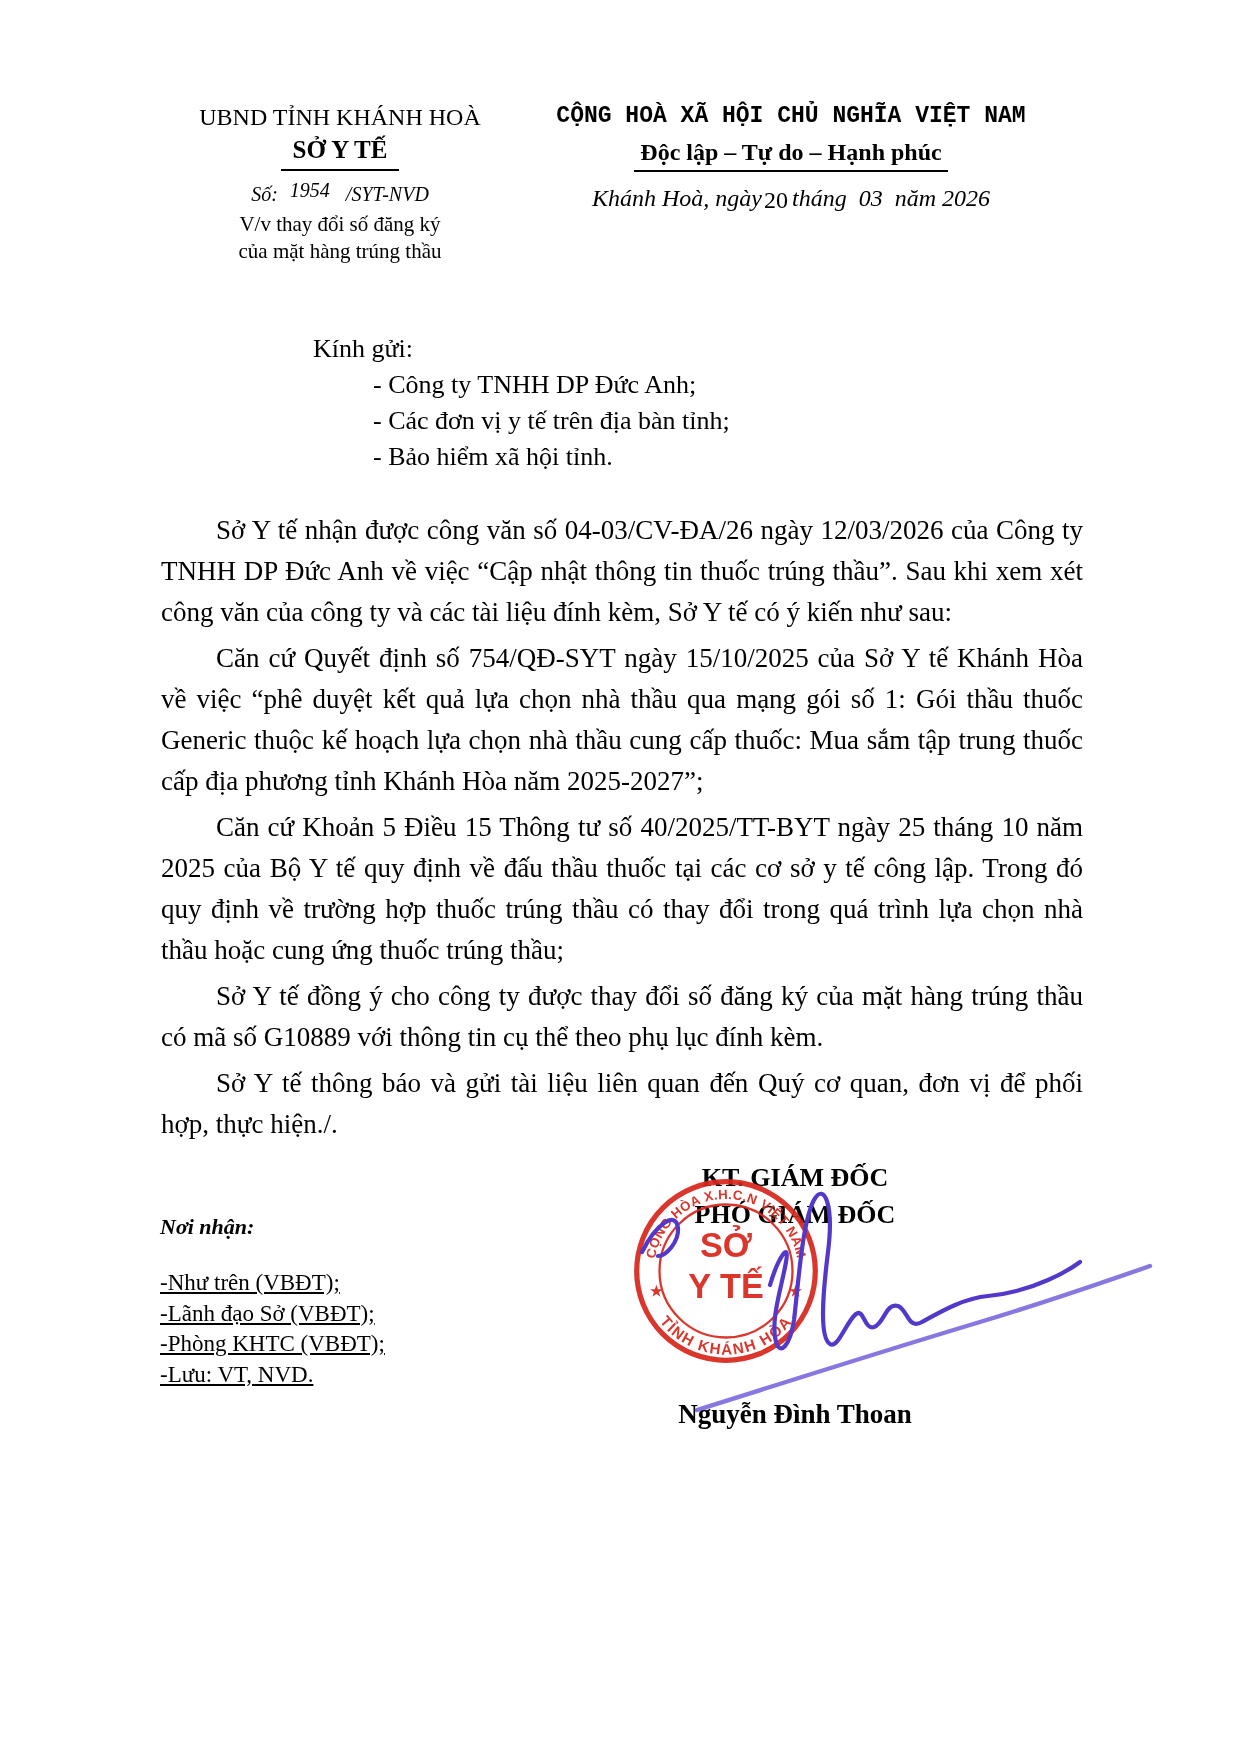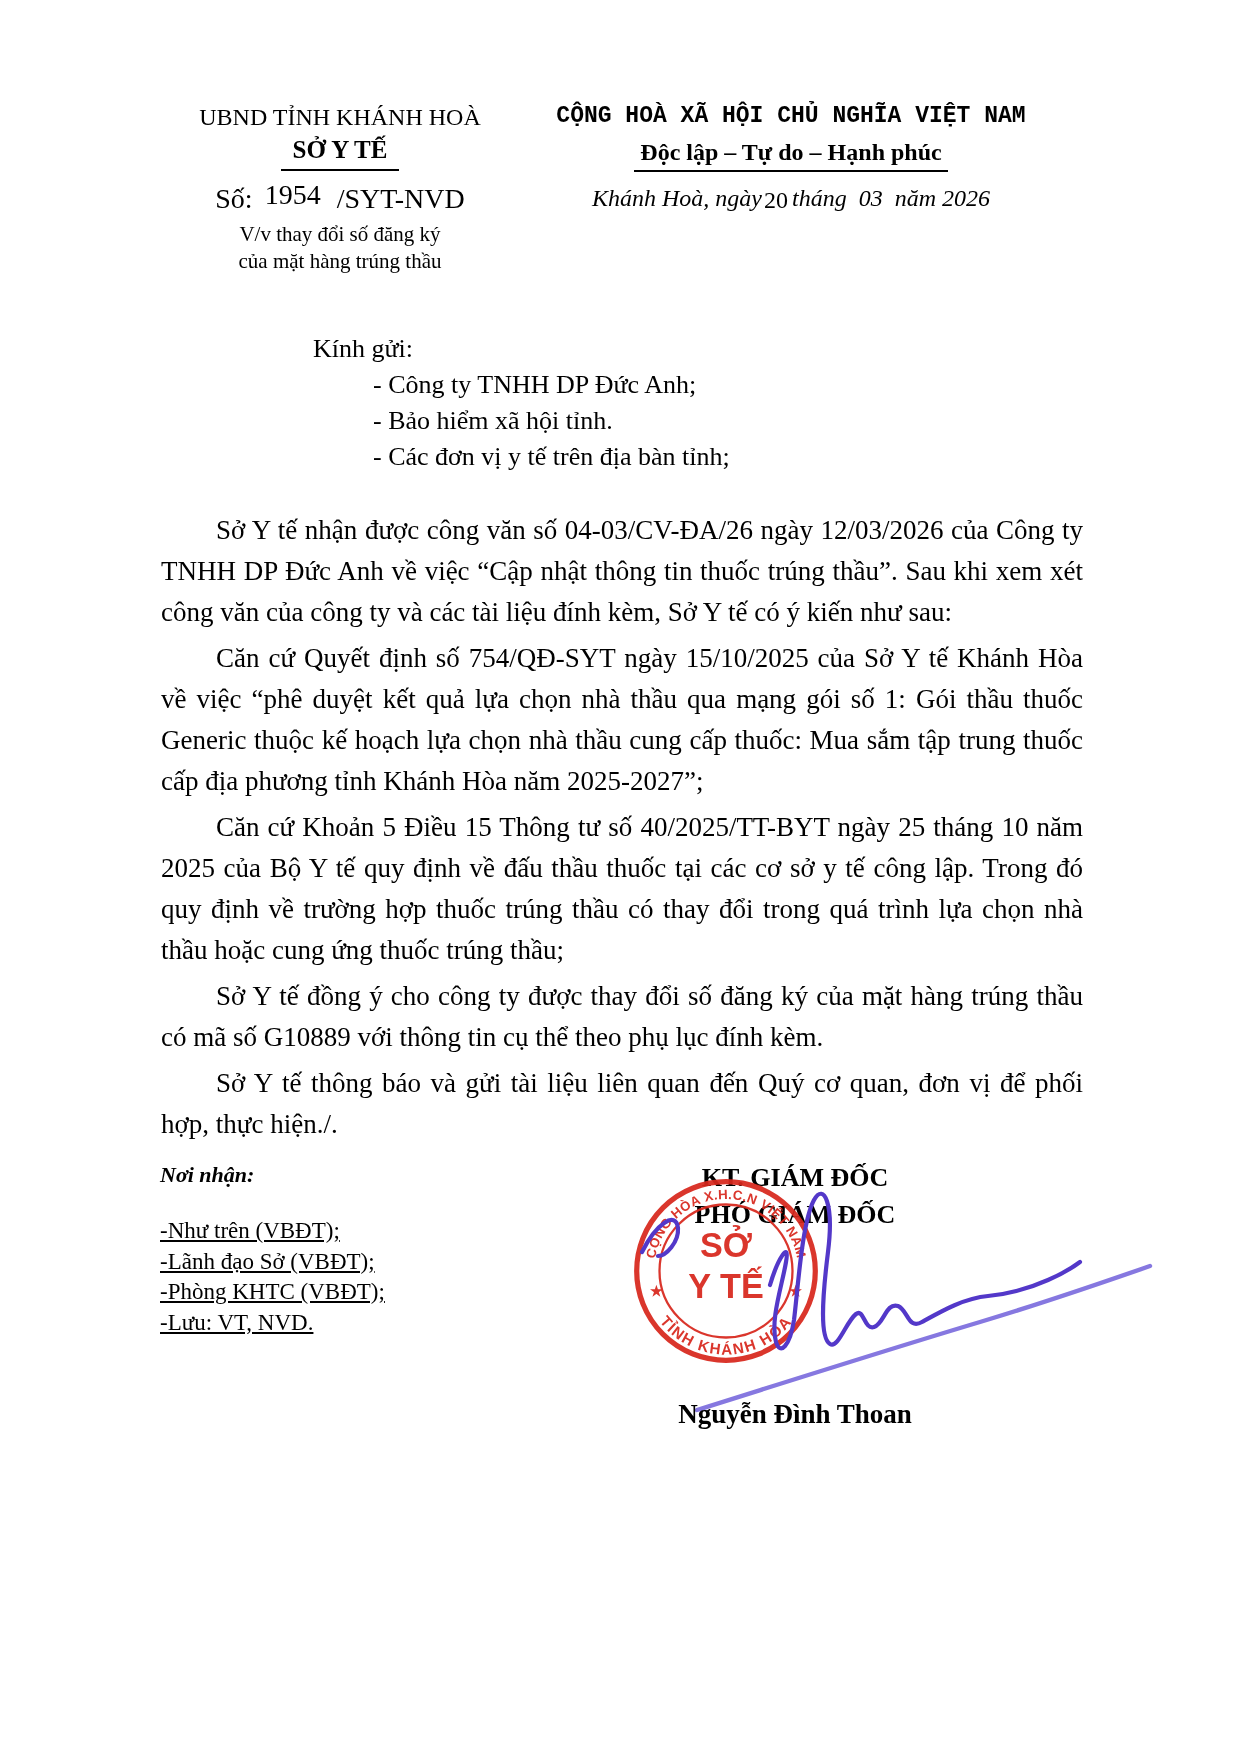--- a/index.html
+++ b/index.html
@@ -5,38 +5,38 @@
   html,body { margin:0; padding:0; background:#ffffff; }
   .page {
     position:relative; width:1241px; height:1501px; background:#ffffff;
     font-family:"Liberation Serif", serif; color:#000;
     overflow:hidden;
   }
   
   .header-left { position:absolute; left:168px; top:103px; width:344px; text-align:center; line-height:1.22; }
   .org-parent { font-size:24px; }
   .org { font-size:25px; font-weight:700; display:inline-block; padding:1px 12px 3px; border-bottom:2px solid #000; margin-top:2px; }
-  .doc-no { font-size:28px; margin-top:11px; }
+  .doc-no { font-size:20px; margin-top:11px;font-style:italic; }
   .doc-no .num { display:inline-block; transform:translateY(-4px); margin:0 16px 0 12px; }
   .subject { font-size:21px; line-height:1.28; margin-top:5px; }
   
   .header-right { position:absolute; left:548px; top:103px; width:486px; text-align:center; }
   .motto1 { font-size:23px; font-weight:700;font-family:Liberation Mono, monospace; }
   .motto2 { font-size:24px; font-weight:700; display:inline-block; border-bottom:2px solid #000; padding:0 6px 4px; margin-top:10px;text-align:center; }
   .dateline { font-size:24px; font-style:italic; margin-top:13px; }
   .dateline .day { font-style:normal; margin:0 4px 0 2px; display:inline-block; transform:translateY(2px); }
   .dateline .month { margin:0 12px; }
   
   .recipients { position:absolute; left:313px; top:331px; font-size:26px; line-height:36px; }
   .recipients .list { margin-left:60px; }
   
   .body-text { position:absolute; left:161px; top:510px; width:922px; font-size:27px; line-height:41px; text-align:justify; }
   .body-text p { margin:0 0 5px 0; text-indent:55px; }
   
-  .noi-nhan { position:absolute; left:160px; top:1162px; }
+  .noi-nhan { position:absolute; left:160px; top:1214px; }
   .noi-nhan .label { font-size:22px; font-weight:700; font-style:italic; }
   .noi-nhan .list { margin-top:28px; font-size:23px; line-height:30.5px;text-decoration:underline; }
   
   .sign-titles { position:absolute; left:595px; top:1163px; width:400px; text-align:center; font-weight:700; }
   .sign-titles .t1 { font-size:26px; }
   .sign-titles .t2 { font-size:26px; margin-top:7px; }
   .signer-name { position:absolute; left:595px; top:1399px; width:400px; text-align:center; font-size:27px; font-weight:700; }
   
   .stamp { position:absolute; left:631px; top:1176px; width:190px; height:190px; opacity:0.93; }
   .stamp circle { fill:none; stroke:var(--stamp-red,#d8271d); }
@@ -73,22 +73,22 @@
     <div class="motto1">CỘNG HOÀ XÃ HỘI CHỦ NGHĨA VIỆT NAM</div>
     <div><span class="motto2">Độc lập – Tự do – Hạnh phúc</span></div>
     <div class="dateline"><span>Khánh Hoà, ngày</span><span class="day">20</span><span>tháng</span><span class="month">03</span><span>năm 2026</span>
     </div>
   </div>
 
   <div class="recipients">
     <div>Kính gửi:</div>
     <div class="list">
       <div>- Công ty TNHH DP Đức Anh;</div>
+      <div>- Các đơn vị y tế trên địa bàn tỉnh;</div>
       <div>- Bảo hiểm xã hội tỉnh.</div>
-      <div>- Các đơn vị y tế trên địa bàn tỉnh;</div>
     </div>
   </div>
 
   <div class="body-text">
     <p>Sở Y tế nhận được công văn số 04-03/CV-ĐA/26 ngày 12/03/2026 của Công ty TNHH DP Đức Anh về việc “Cập nhật thông tin thuốc trúng thầu”. Sau khi xem xét công văn của công ty và các tài liệu đính kèm, Sở Y tế có ý kiến như sau:</p>
     <p>Căn cứ Quyết định số 754/QĐ-SYT ngày 15/10/2025 của Sở Y tế Khánh Hòa về việc “phê duyệt kết quả lựa chọn nhà thầu qua mạng gói số 1: Gói thầu thuốc Generic thuộc kế hoạch lựa chọn nhà thầu cung cấp thuốc: Mua sắm tập trung thuốc cấp địa phương tỉnh Khánh Hòa năm 2025-2027”;</p>
     <p>Căn cứ Khoản 5 Điều 15 Thông tư số 40/2025/TT-BYT ngày 25 tháng 10 năm 2025 của Bộ Y tế quy định về đấu thầu thuốc tại các cơ sở y tế công lập. Trong đó quy định về trường hợp thuốc trúng thầu có thay đổi trong quá trình lựa chọn nhà thầu hoặc cung ứng thuốc trúng thầu;</p>
     <p>Sở Y tế đồng ý cho công ty được thay đổi số đăng ký của mặt hàng trúng thầu có mã số G10889 với thông tin cụ thể theo phụ lục đính kèm.</p>
     <p>Sở Y tế thông báo và gửi tài liệu liên quan đến Quý cơ quan, đơn vị để phối hợp, thực hiện./.</p>
   </div>

